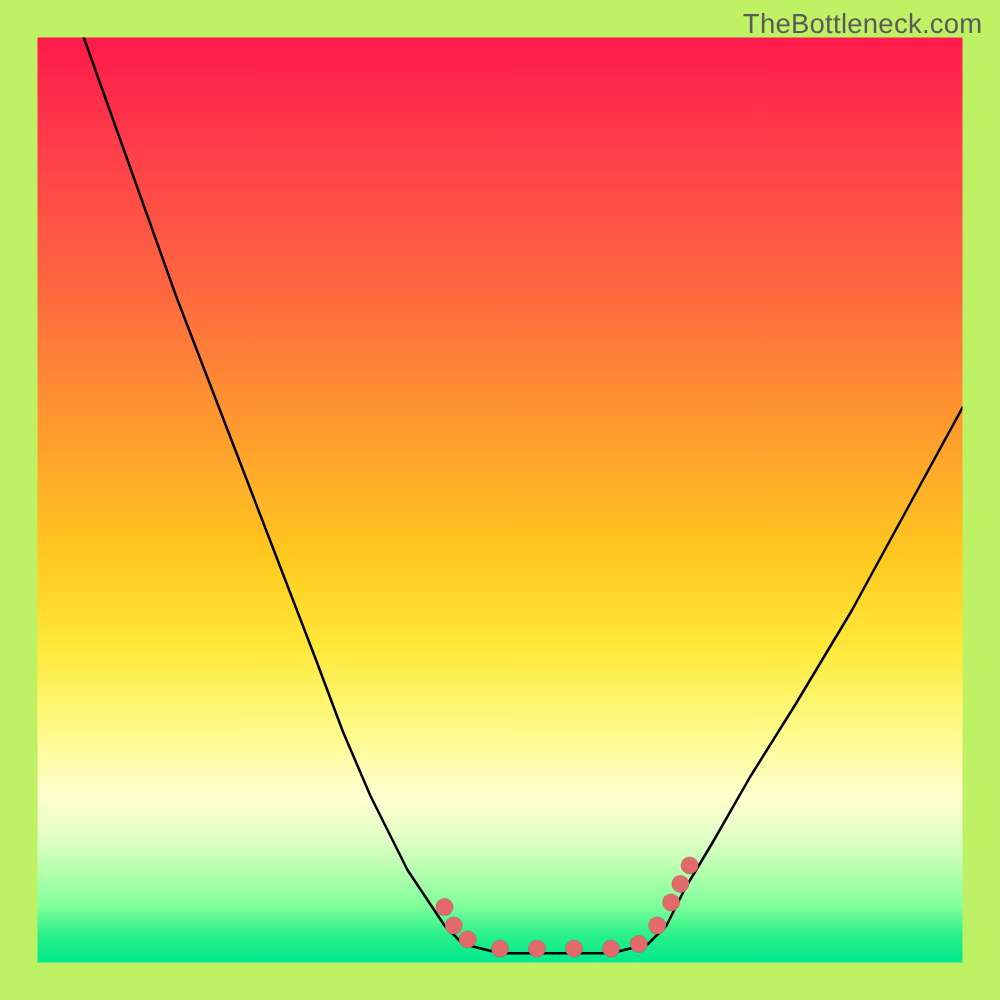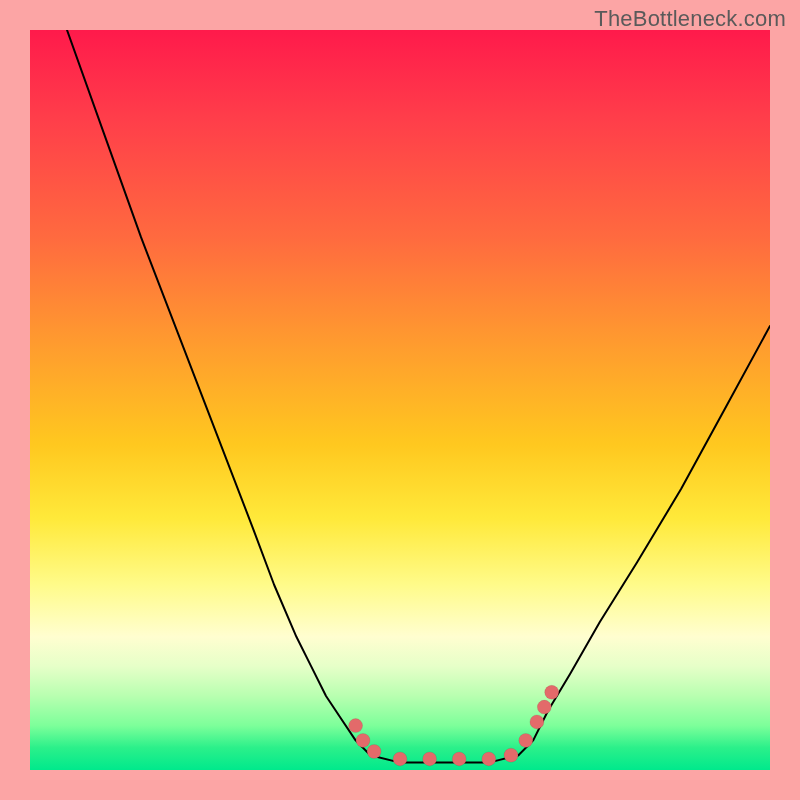--- a/index.html
+++ b/index.html
@@ -1,21 +1,21 @@
 <!DOCTYPE html>
 <html><head>
 <meta charset="utf-8">
 <style>
   * { margin: 0; padding: 0; box-sizing: border-box; }
   html, body { width: 800px; height: 800px; overflow: hidden; background: #000; }
   .frame {
     position: relative;
     width: 800px;
     height: 800px;
-    background: #fca5a5;
+    background: #bef264;
   }
   .watermark {
     position: absolute;
     top: 6px;
     right: 14px;
     font-family: Arial, Helvetica, sans-serif;
     font-size: 22px;
     font-weight: 500;
     color: #5a5a5a;
     letter-spacing: 0.2px;

